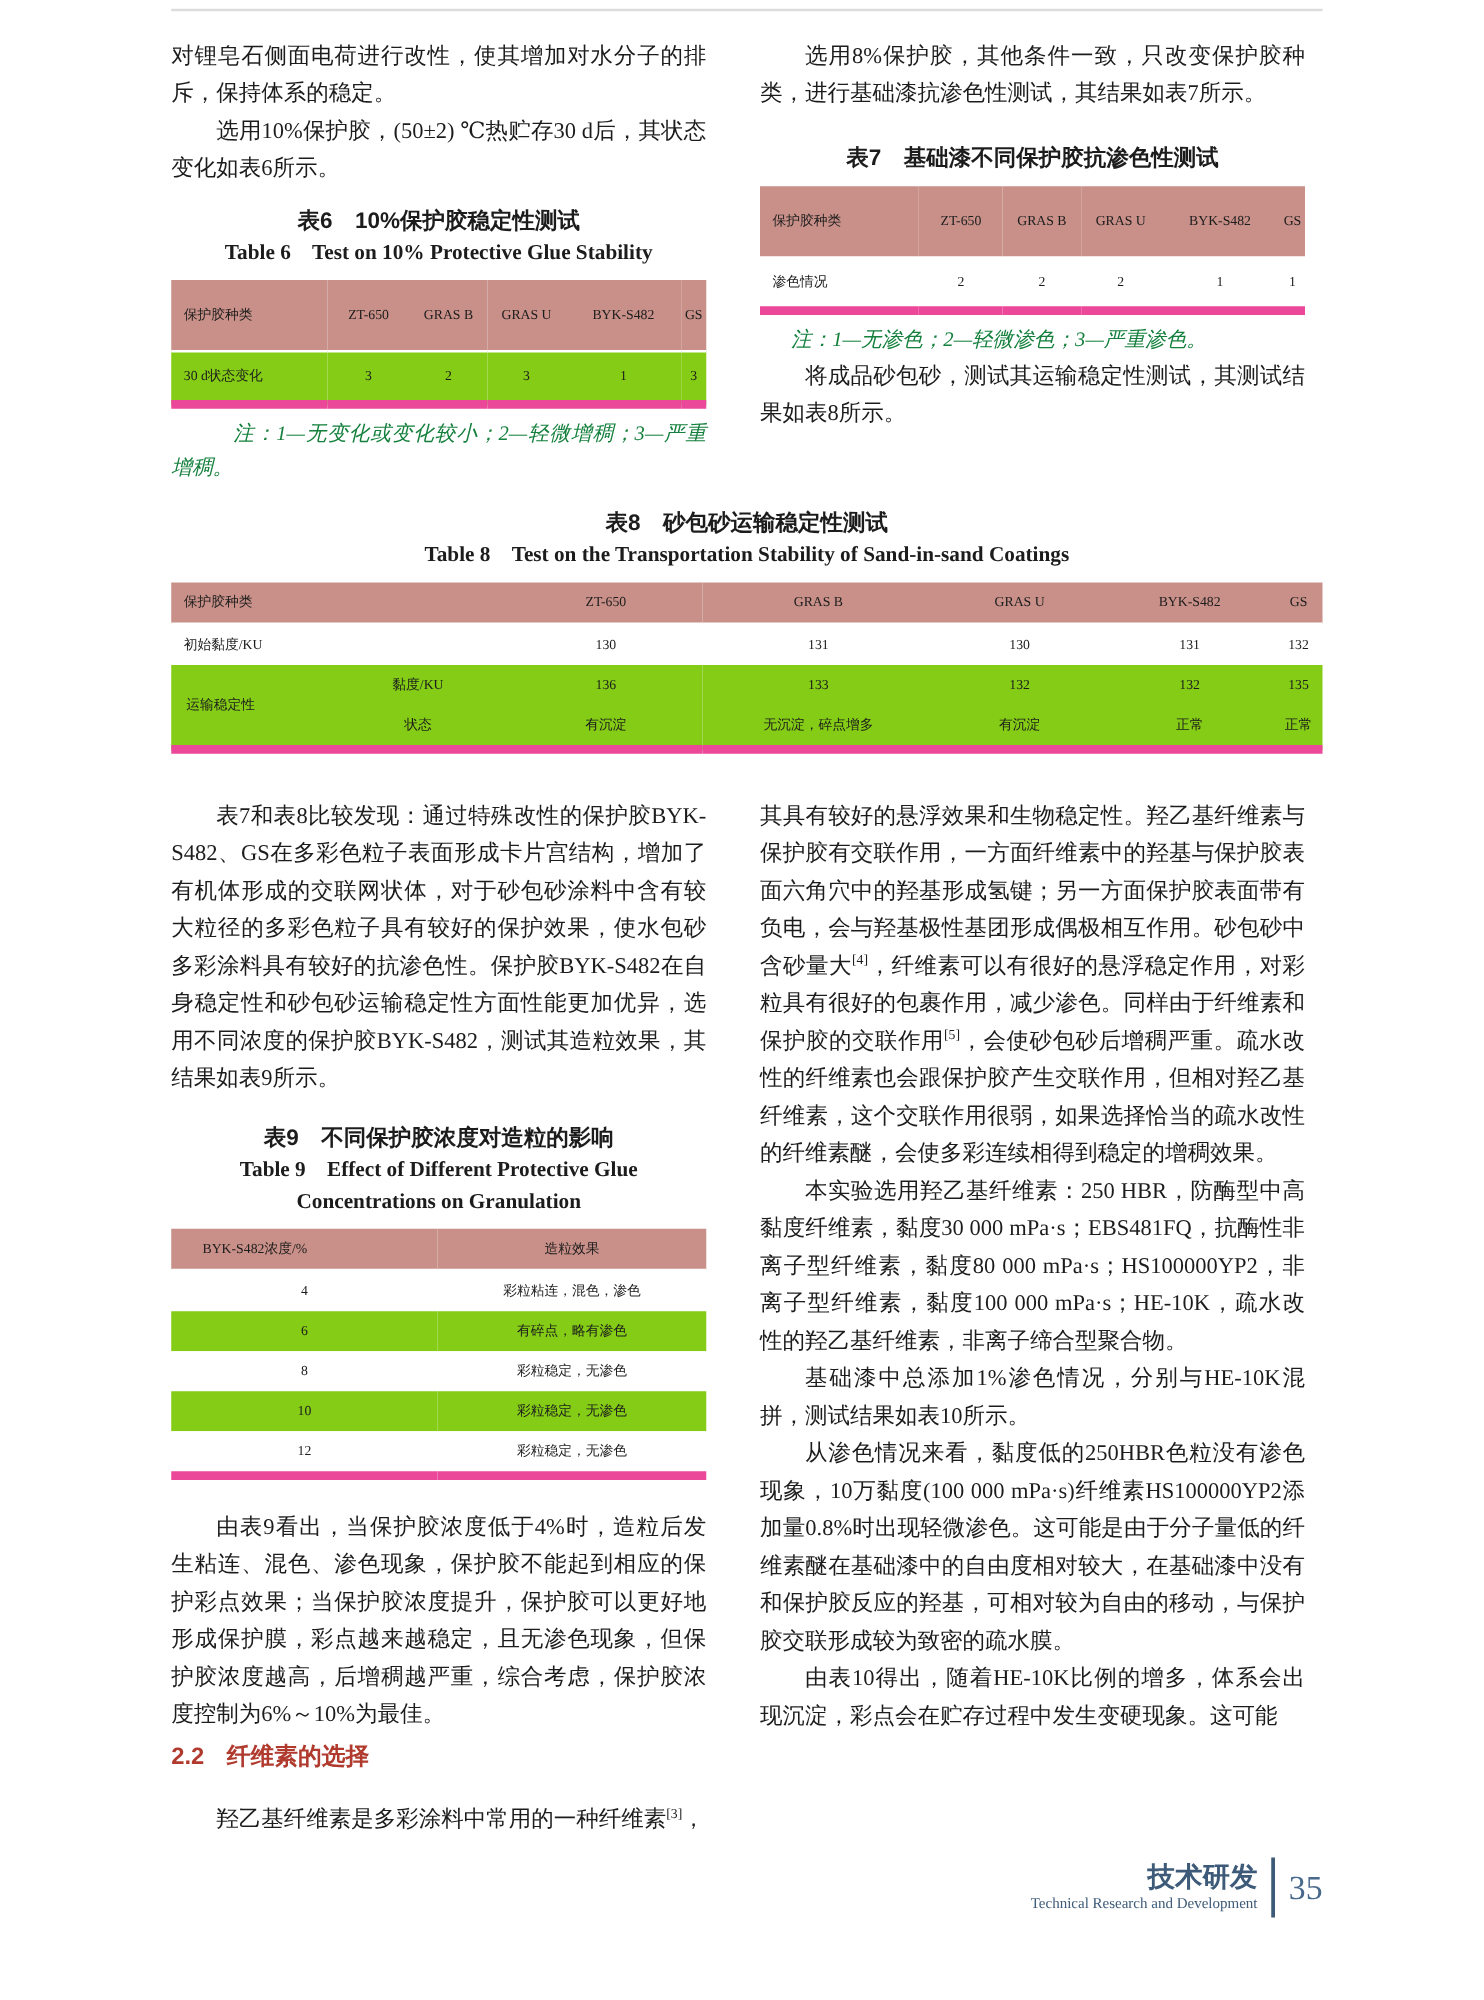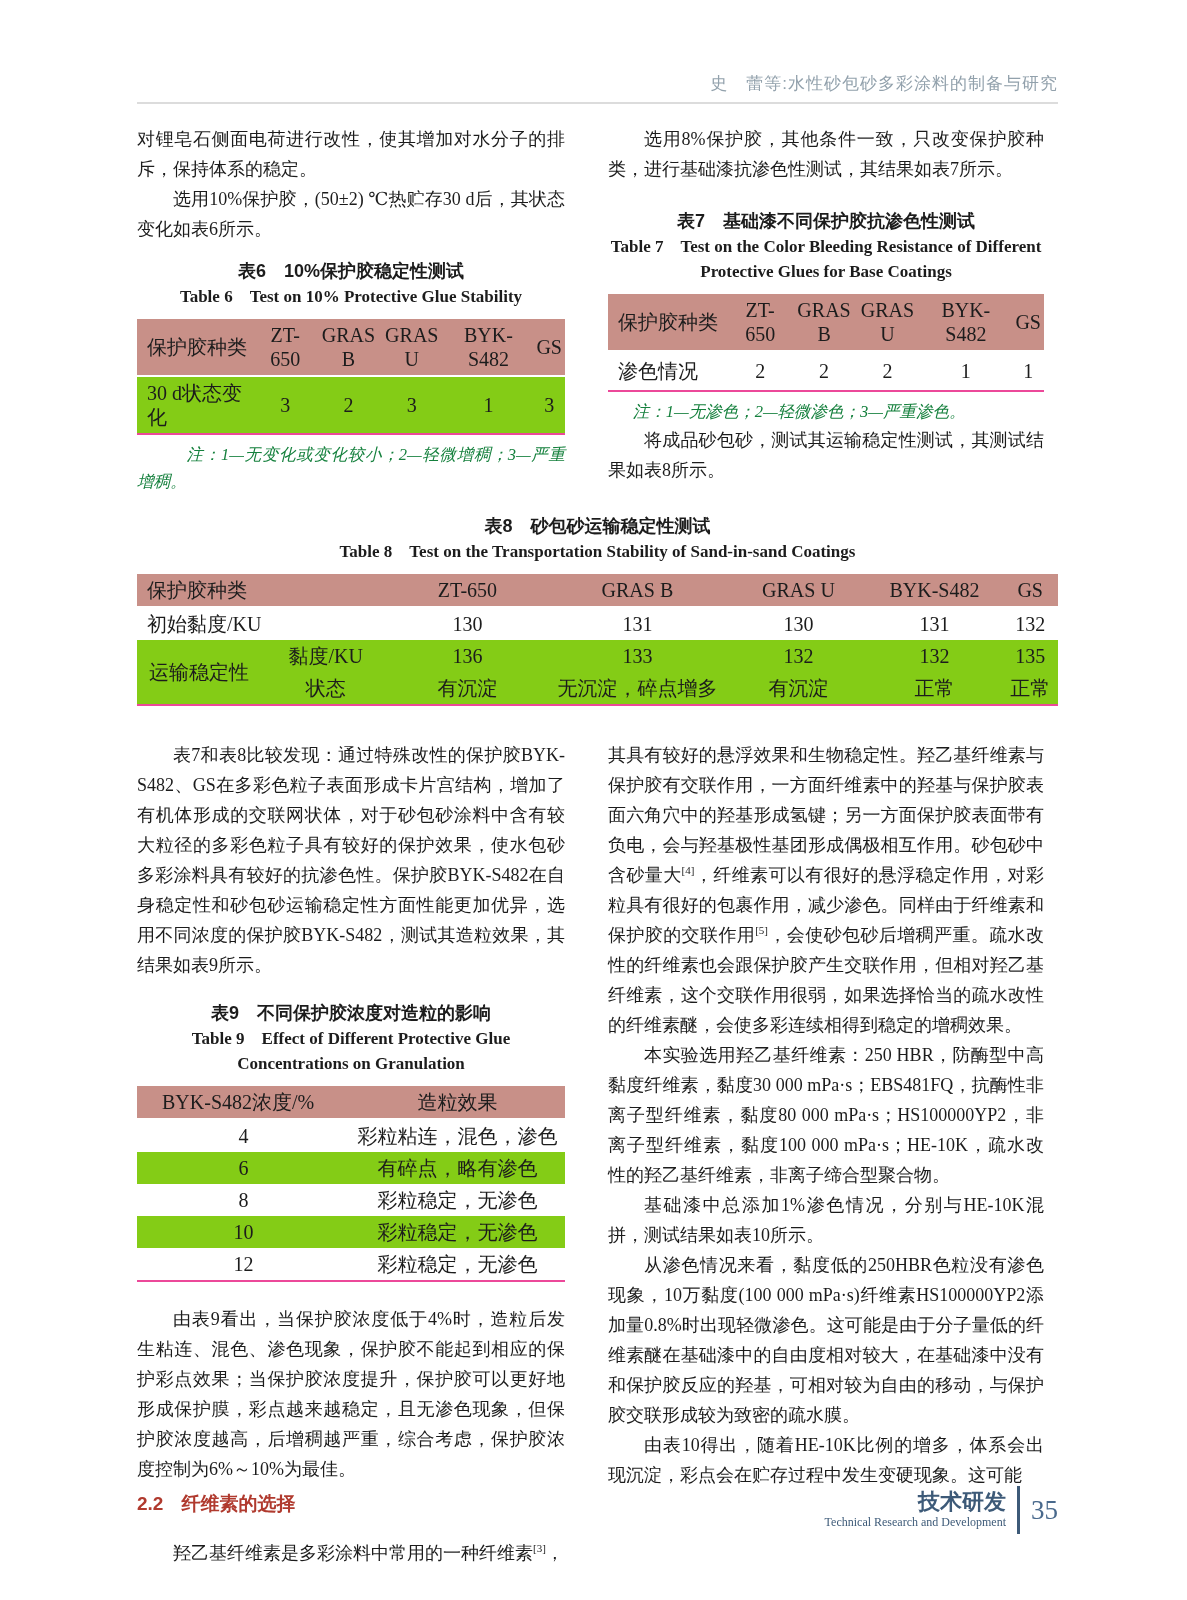--- a/index.html
+++ b/index.html
@@ -25,21 +25,21 @@
   
   p.body{font-size:18px;line-height:30px;text-align:justify;margin:0;}
   p.ind{text-indent:2em;}
   .sup{font-size:11px;vertical-align:super;line-height:0;}
   
   .cap{font-weight:bold;text-align:center;margin:0;}
   .cap-cn{font-size:18px;line-height:26px;font-family:"Liberation Sans","DejaVu Sans",sans-serif;}
   .cap-en{font-size:17px;line-height:25px;}
   .capwrap{margin-top:14px;margin-bottom:10px;}
   
-  table{width:100%;border-collapse:collapse;font-size:20px;border-bottom:2px solid #ec4899;}
+  table{width:100%;border-collapse:collapse;font-size:11px;border-bottom:7px solid #ec4899;}
   td{padding:4px 3px;text-align:center;line-height:24px;}
   tr.hdr td{background:#c89088;border-bottom:2px solid #ffffff;}
   tr.pink td{background:#84cc16;}
   tr.white td{background:#ffffff;}
   td.first{text-align:left;padding-left:10px;}
   .t67 tr.hdr td{height:48px;}
   .t67 td{height:30px;}
   
   p.note{
     color:#15803d;font-size:16.5px;line-height:27px;margin:6px 0 0 0;
@@ -65,21 +65,20 @@
   .footer .cn{font-family:"Liberation Sans","DejaVu Sans",sans-serif;font-weight:bold;font-size:22px;line-height:24px;}
   .footer .en{font-size:12px;line-height:16px;}
   .footer .bar{width:3px;height:48px;background:#3d5a78;}
   .footer .num{font-size:27px;color:#49698c;}
 </style>
 </head>
 <body>
 
 <div class="page">
 
-  <div class="runhead">史　蕾等:水性砂包砂多彩涂料的制备与研究</div>
   <div class="headrule"></div>
 
   <div class="cols top">
     <div class="col-l">
       <p class="body">对锂皂石侧面电荷进行改性，使其增加对水分子的排斥，保持体系的稳定。</p>
       <p class="body ind">选用10%保护胶，(50±2) ℃热贮存30 d后，其状态变化如表6所示。</p>
 
       <div class="capwrap">
         <p class="cap cap-cn">表6　10%保护胶稳定性测试</p>
         <p class="cap cap-en">Table 6　Test on 10% Protective Glue Stability</p>
@@ -106,21 +105,20 @@
       </tbody>
         </table>
       <p class="note">注：1—无变化或变化较小；2—轻微增稠；3—严重增稠。</p>
     </div>
 
     <div class="col-r">
       <p class="body ind">选用8%保护胶，其他条件一致，只改变保护胶种类，进行基础漆抗渗色性测试，其结果如表7所示。</p>
 
       <div class="capwrap" style="margin-top:24px">
         <p class="cap cap-cn">表7　基础漆不同保护胶抗渗色性测试</p>
-        <p class="cap cap-en">Table 7　Test on the Color Bleeding Resistance of Different Protective Glues for Base Coatings</p>
       </div>
 
       <table class="t67">
         <tbody>
             <tr class="hdr">
           <td class="first" style="width:118px">保护胶种类</td>
           <td style="width:62px">ZT-650</td>
           <td style="width:58px">GRAS B</td>
           <td style="width:58px">GRAS U</td>
           <td style="width:92px">BYK-S482</td>

